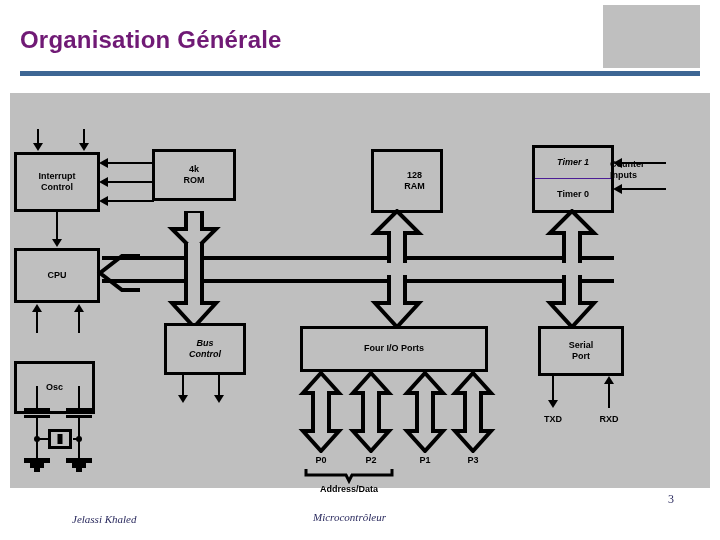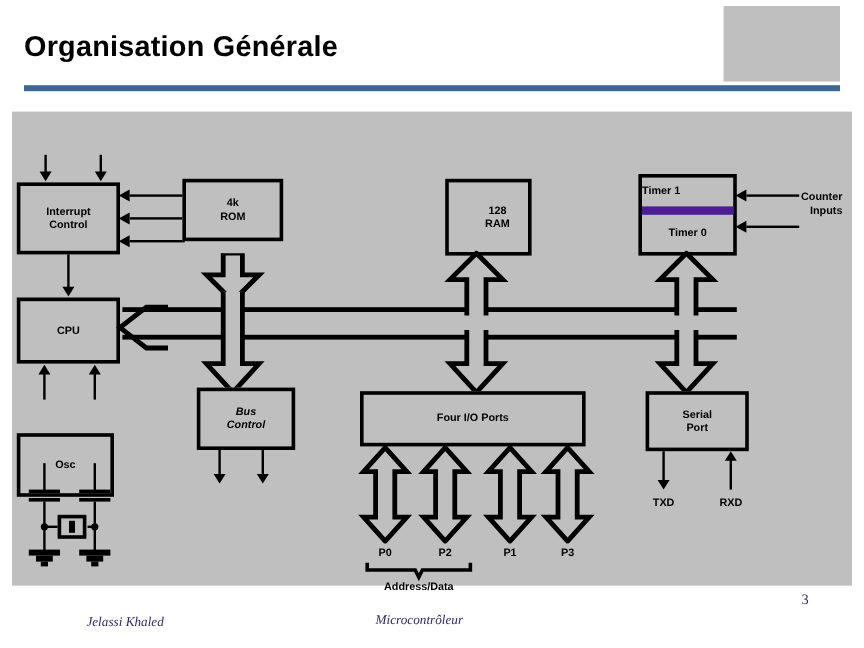--- a/index.html
+++ b/index.html
@@ -7,21 +7,21 @@
     width:720px;height:540px;
     background:#ffffff;
     font-family:"Liberation Sans", sans-serif;
     position:relative;
     overflow:hidden;
   }
   
   #slide-title{
     position:absolute;left:20px;top:26px;
     font-size:24px;font-weight:bold;
-    color:#000000;
+    color:#701a75;
     letter-spacing:0.2px;
     white-space:nowrap;
   }
   #header-square{
     position:absolute;left:603px;top:5px;width:97px;height:63px;
     background:#bfbfbf;
   }
   #title-rule{
     position:absolute;left:20px;top:71px;width:680px;height:5px;
     background:#3d6694;
@@ -39,21 +39,21 @@
     display:flex;flex-direction:column;
     align-items:center;justify-content:center;
     font-size:9px;font-weight:bold;color:#000;
     line-height:1.25;text-align:center;
   }
   .lbl{
     position:absolute;
     font-size:9px;font-weight:bold;color:#000;
     line-height:1.2;text-align:center;white-space:pre-line;
   }
-  .lbl.right{text-align:right;}
+  .lbl.right{text-align:left;}
   
   .hline{position:absolute;background:#000;height:2px;}
   .vline{position:absolute;background:#000;width:2px;}
   .ar-d,.ar-u,.ar-l{position:absolute;width:0;height:0;}
   .ar-d{border-left:5px solid transparent;border-right:5px solid transparent;border-top:8px solid #000;}
   .ar-u{border-left:5px solid transparent;border-right:5px solid transparent;border-bottom:8px solid #000;}
   .ar-l{border-top:5px solid transparent;border-bottom:5px solid transparent;border-right:9px solid #000;}
   
   .obus{position:absolute;}
   
@@ -161,21 +161,21 @@
     <span style="white-space:pre-line;">4k
 ROM</span>
   </div>
 
   <div class="blk" style="left:361px;top:56px;width:72px;height:64px;padding-left:15px;">
     <span style="white-space:pre-line;">128
 RAM</span>
   </div>
 
   <div class="blk" style="left:522px;top:52px;width:82px;height:68px;padding:0;justify-content:flex-start;">
-    <div style="width:100%;height:50%;display:flex;align-items:center;justify-content:flex-start;border-bottom:7px solid #4c1d95;box-sizing:border-box;">
+    <div style="width:100%;height:50%;display:flex;align-items:center;justify-content:center;border-bottom:1px solid #4c1d95;box-sizing:border-box;font-style:italic;">
       <span>Timer 1</span>
     </div>
     <div style="width:100%;height:50%;display:flex;align-items:center;justify-content:center;">
       <span>Timer 0</span>
     </div>
   </div>
 
   <div class="hline" style="left:612px;top:69px;width:44px;"></div>
   <div class="ar-l" style="left:603px;top:65px;"></div>
   <div class="hline" style="left:612px;top:95px;width:44px;"></div>

